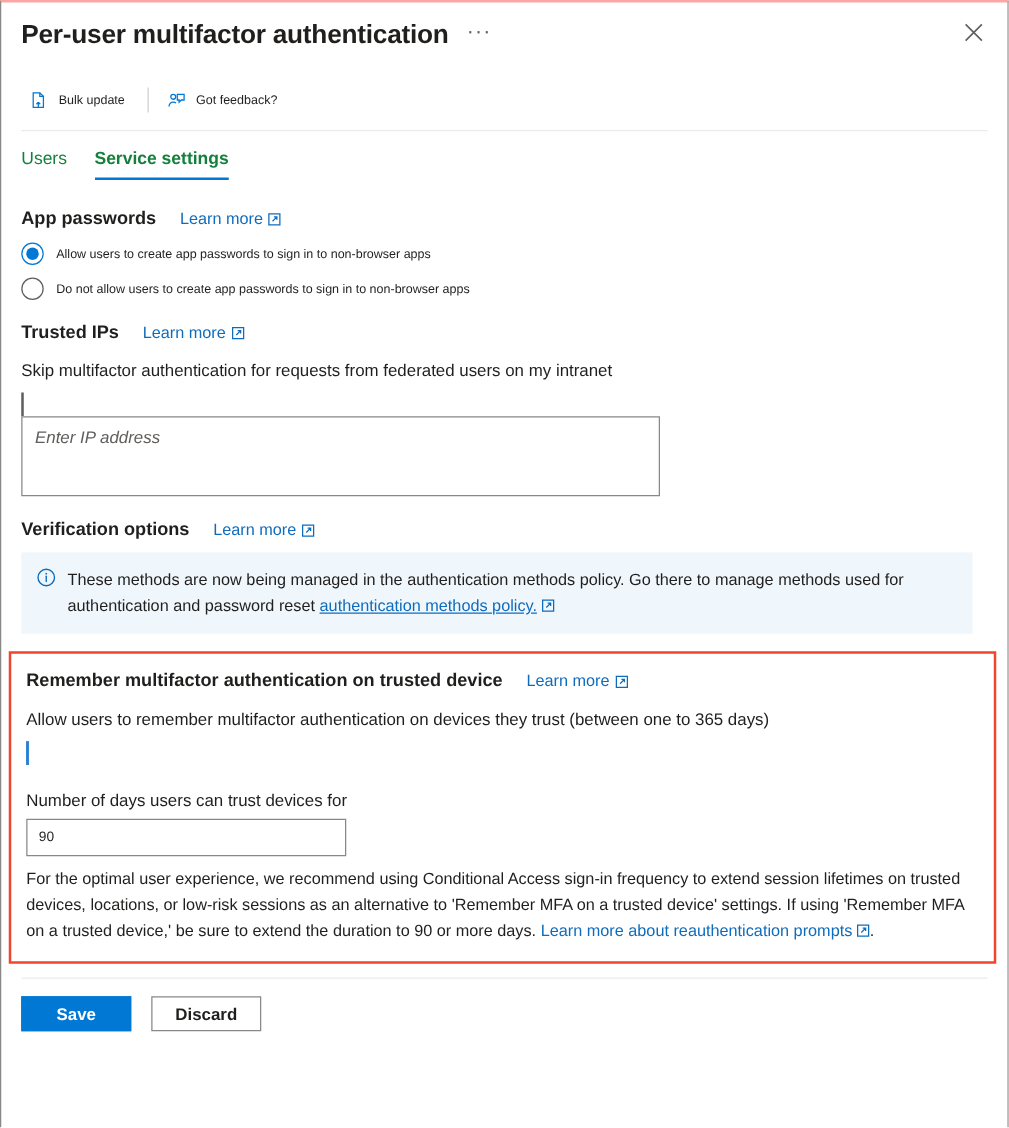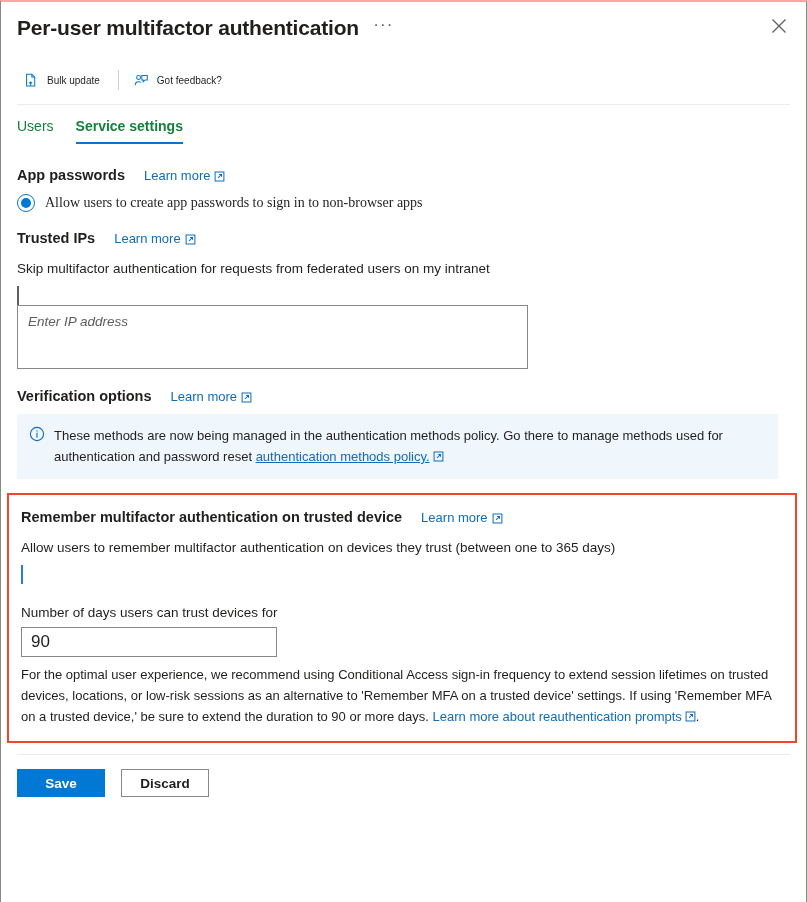--- a/index.html
+++ b/index.html
@@ -153,21 +153,21 @@
   }
   .radio.checked { border: 1px solid #0078d4; }
   .radio.checked:after {
     content: "";
     position: absolute;
     left: 3px; top: 3px;
     width: 10px; height: 10px;
     border-radius: 50%;
     background: #0078d4;
   }
-  .radio-label { font-size: 14px; color: #201f1e; cursor: pointer; font-family: Liberation Serif, serif; }
+  .radio-label { font-size: 10px; color: #201f1e; cursor: pointer; }
 
   
   .body-text { font-size: 13.5px; color: #201f1e; line-height: 19px; }
 
   
   .cbox {
     width: 19px; height: 19px;
     border: 1px solid #605e5c;
     background: #fff;
     flex: none;
@@ -194,21 +194,21 @@
     display: block;
   }
   .ip-area::placeholder { color: #605e5c; font-style: italic; }
 
   .days-input {
     width: 256px; height: 30px;
     border: 1px solid #8a8886;
     background: #fff;
     padding: 4px 9px;
     font-family: "Liberation Sans", sans-serif;
-    font-size: 17px;
+    font-size: 11px;
     color: #201f1e;
     outline: none;
     display: block;
   }
 
   
   .banner {
     background: #eff6fc;
     padding: 11px 12px 12px 12px;
     display: flex;
@@ -337,20 +337,24 @@
             <path d="M1.2 1.2 h9.6 v9.6 h-9.6 z"></path>
             <path d="M4.4 7.6 L8.2 3.8 M5.6 3.8 h2.6 v2.6"></path>
           </svg>
         </span>
       </span>
     </div>
 
     <div class="row">
       <span class="radio checked"></span>
       <span class="radio-label">Allow users to create app passwords to sign in to non-browser apps</span>
+    </div>
+    <div class="row">
+      <span class="radio"></span>
+      <span class="radio-label">Do not allow users to create app passwords to sign in to non-browser apps</span>
     </div>
 
     <div class="sec-head" style="margin-top:18px;margin-bottom:13px;">
       <span class="sec-title">Trusted IPs</span>
       <span class="learn">
         <span>Learn more</span>
         <span class="ext">
           <svg viewBox="0 0 12 12" width="11" height="11" fill="none" stroke="currentColor" stroke-width="1.1">
             <path d="M1.2 1.2 h9.6 v9.6 h-9.6 z"></path>
             <path d="M4.4 7.6 L8.2 3.8 M5.6 3.8 h2.6 v2.6"></path>

